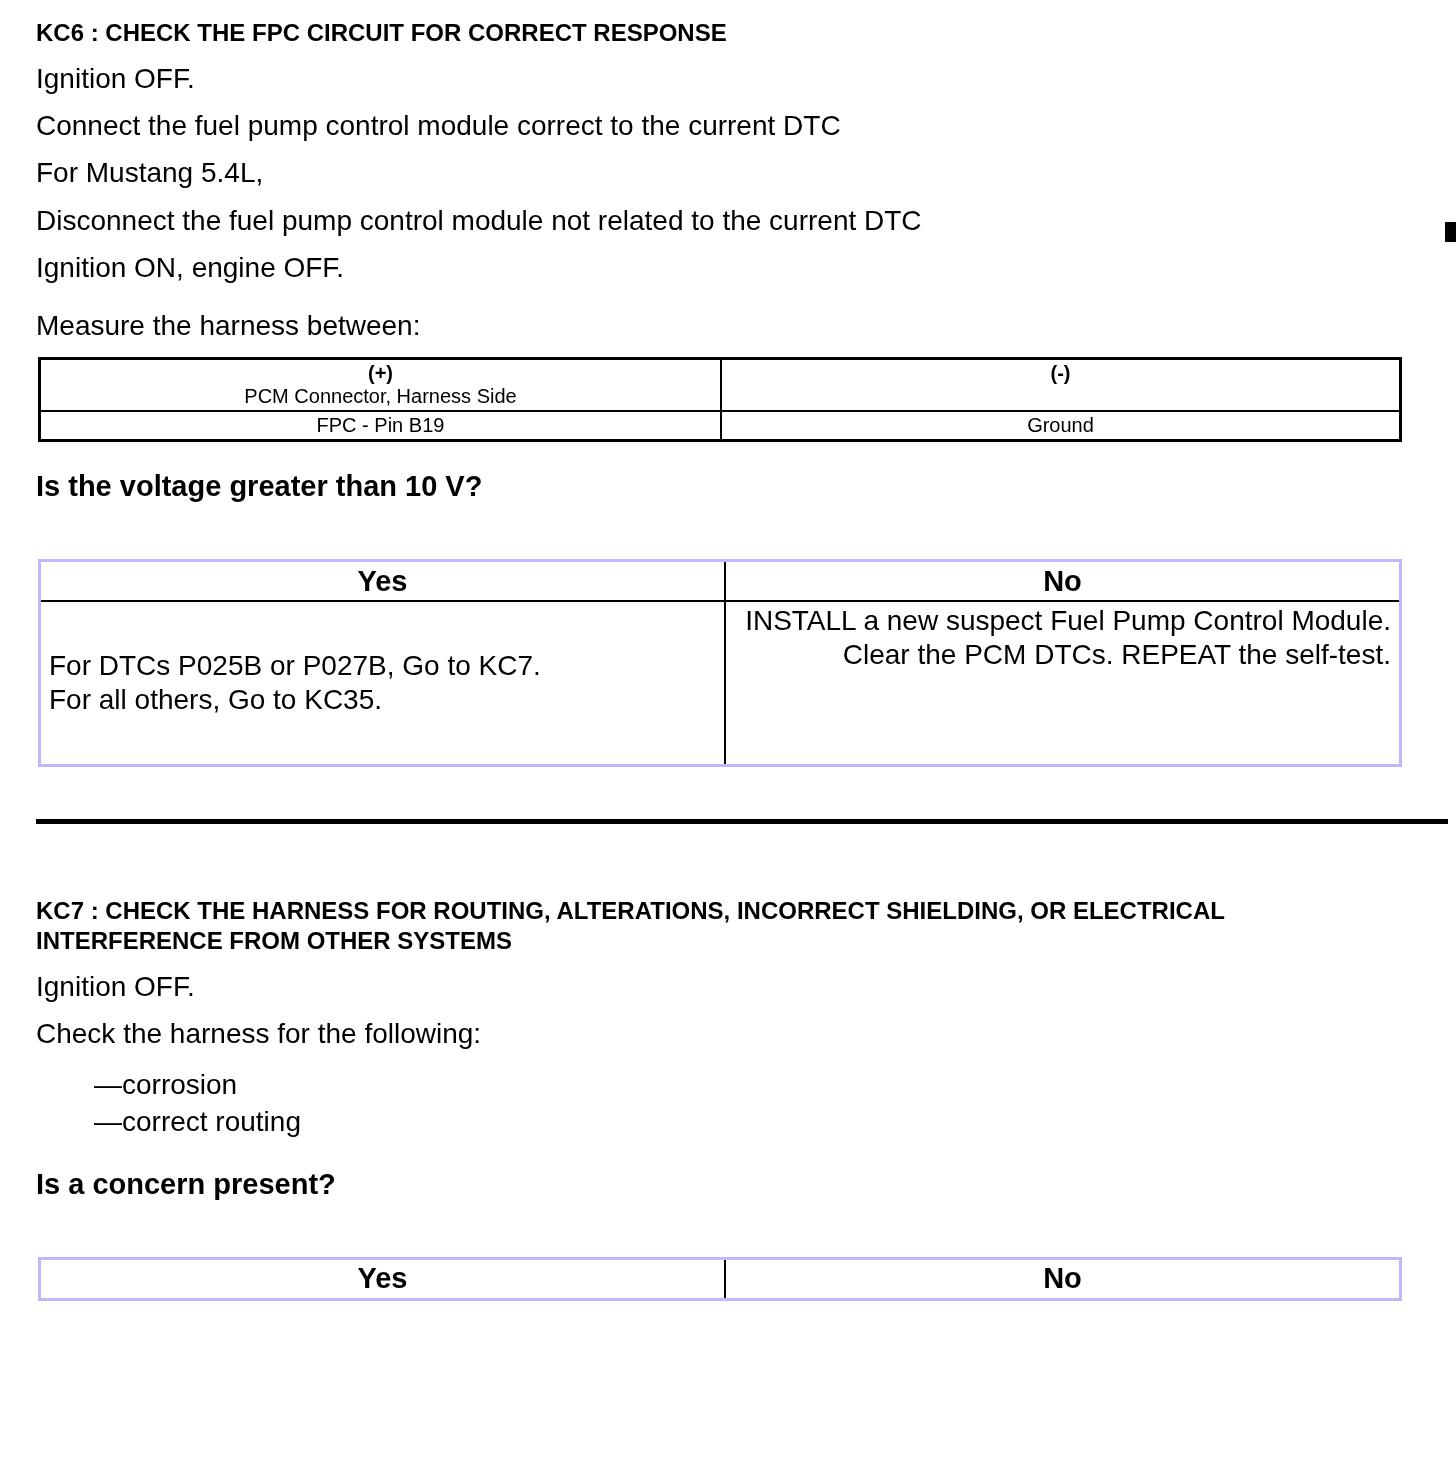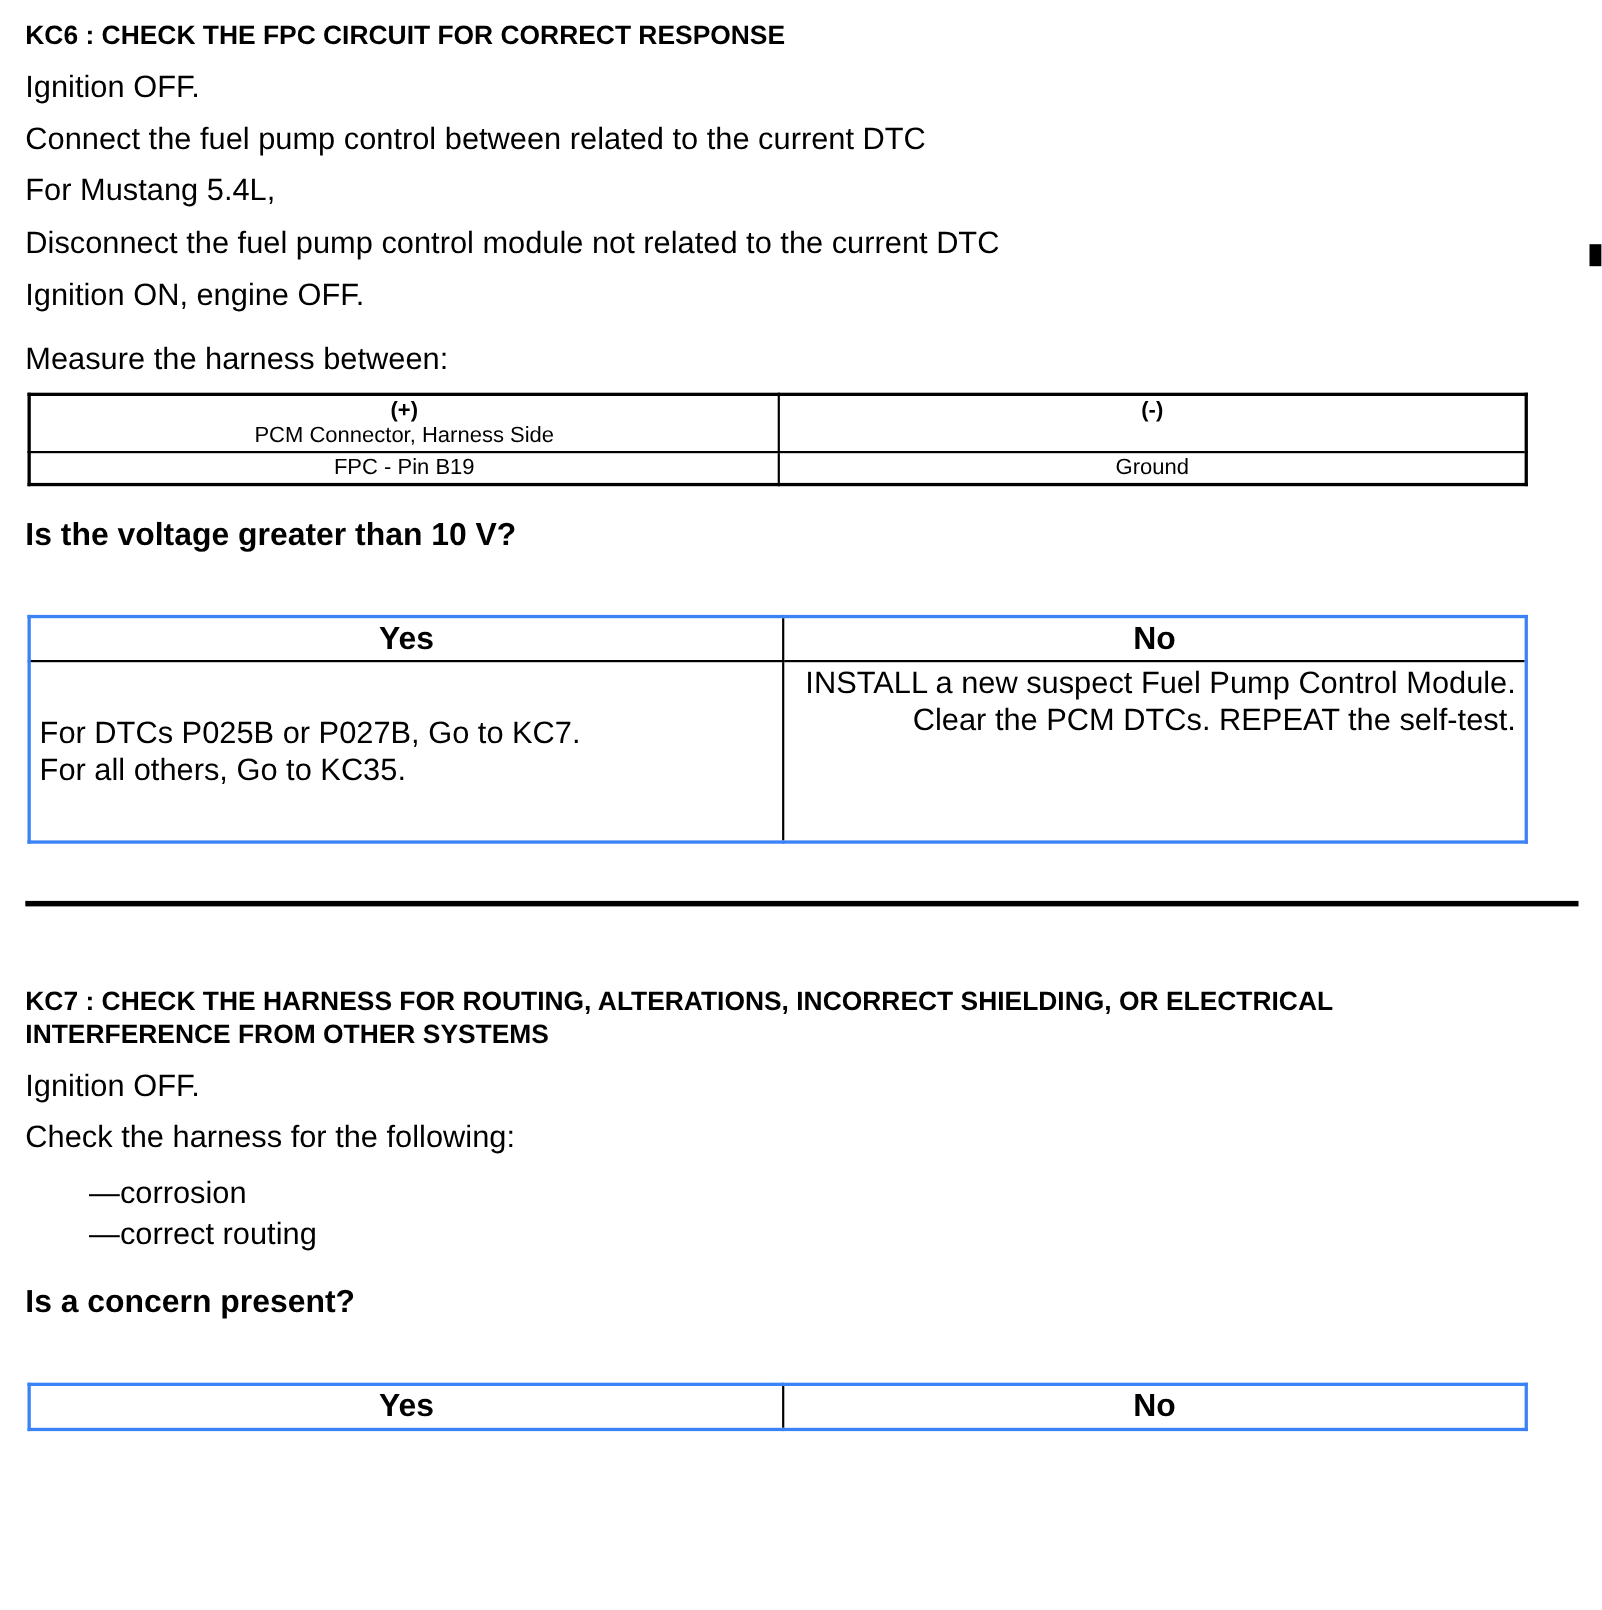--- a/index.html
+++ b/index.html
@@ -7,21 +7,21 @@
     padding: 0;
     background: #ffffff;
     color: #000000;
     font-family: "Liberation Sans", sans-serif;
   }
   .page {
     position: relative;
     width: 1456px;
     height: 1464px;
     box-sizing: border-box;
-    padding: 10px 22px 0 23px;
+    padding: 10px 22px 0 36px;
     overflow: hidden;
   }
   .section-heading {
     font-size: 24px;
     font-weight: bold;
     margin: 8px 0 14px 0;
     line-height: 1.25;
     max-width: 1240px;
   }
   .step {
@@ -46,21 +46,21 @@
   .measure-table th, .measure-table td {
     font-size: 20px;
     text-align: center;
     vertical-align: top;
     font-weight: normal;
     padding: 2px 4px;
   }
   .measure-table .col-pos { width: 49.3%; }
   .mt-sign { font-weight: bold; font-size: 20px; }
   .mt-sub { font-size: 20px; }
-  .decision-table { border: 3px solid #3b82f6; margin: 0 0 0 2px; }
+  .decision-table { border: 3px solid #c4b5fd; margin: 0 0 0 2px; }
   .decision-table th {
     font-size: 29px;
     font-weight: bold;
     text-align: center;
     height: 36px;
     padding: 1px 6px;
   }
   .decision-table .col-yes { width: 49.3%; }
   .decision-table td {
     font-size: 28px;
@@ -98,21 +98,21 @@
 </style>
 </head>
 <body>
 
 <div class="page">
 
   <section>
     <h2 class="section-heading">KC6 : CHECK THE FPC CIRCUIT FOR CORRECT RESPONSE</h2>
 
     <p class="step">Ignition OFF.</p>
-    <p class="step">Connect the fuel pump control between related to the current DTC</p>
+    <p class="step">Connect the fuel pump control module correct to the current DTC</p>
     <p class="step">For Mustang 5.4L,</p>
     <p class="step">Disconnect the fuel pump control module not related to the current DTC</p>
     <p class="step">Ignition ON, engine OFF.</p>
     <p class="step step-measure">Measure the harness between:</p>
 
     <table class="measure-table">
       <tbody>
           <tr>
         <th class="col-pos">
           <div class="mt-sign">(+)</div>

